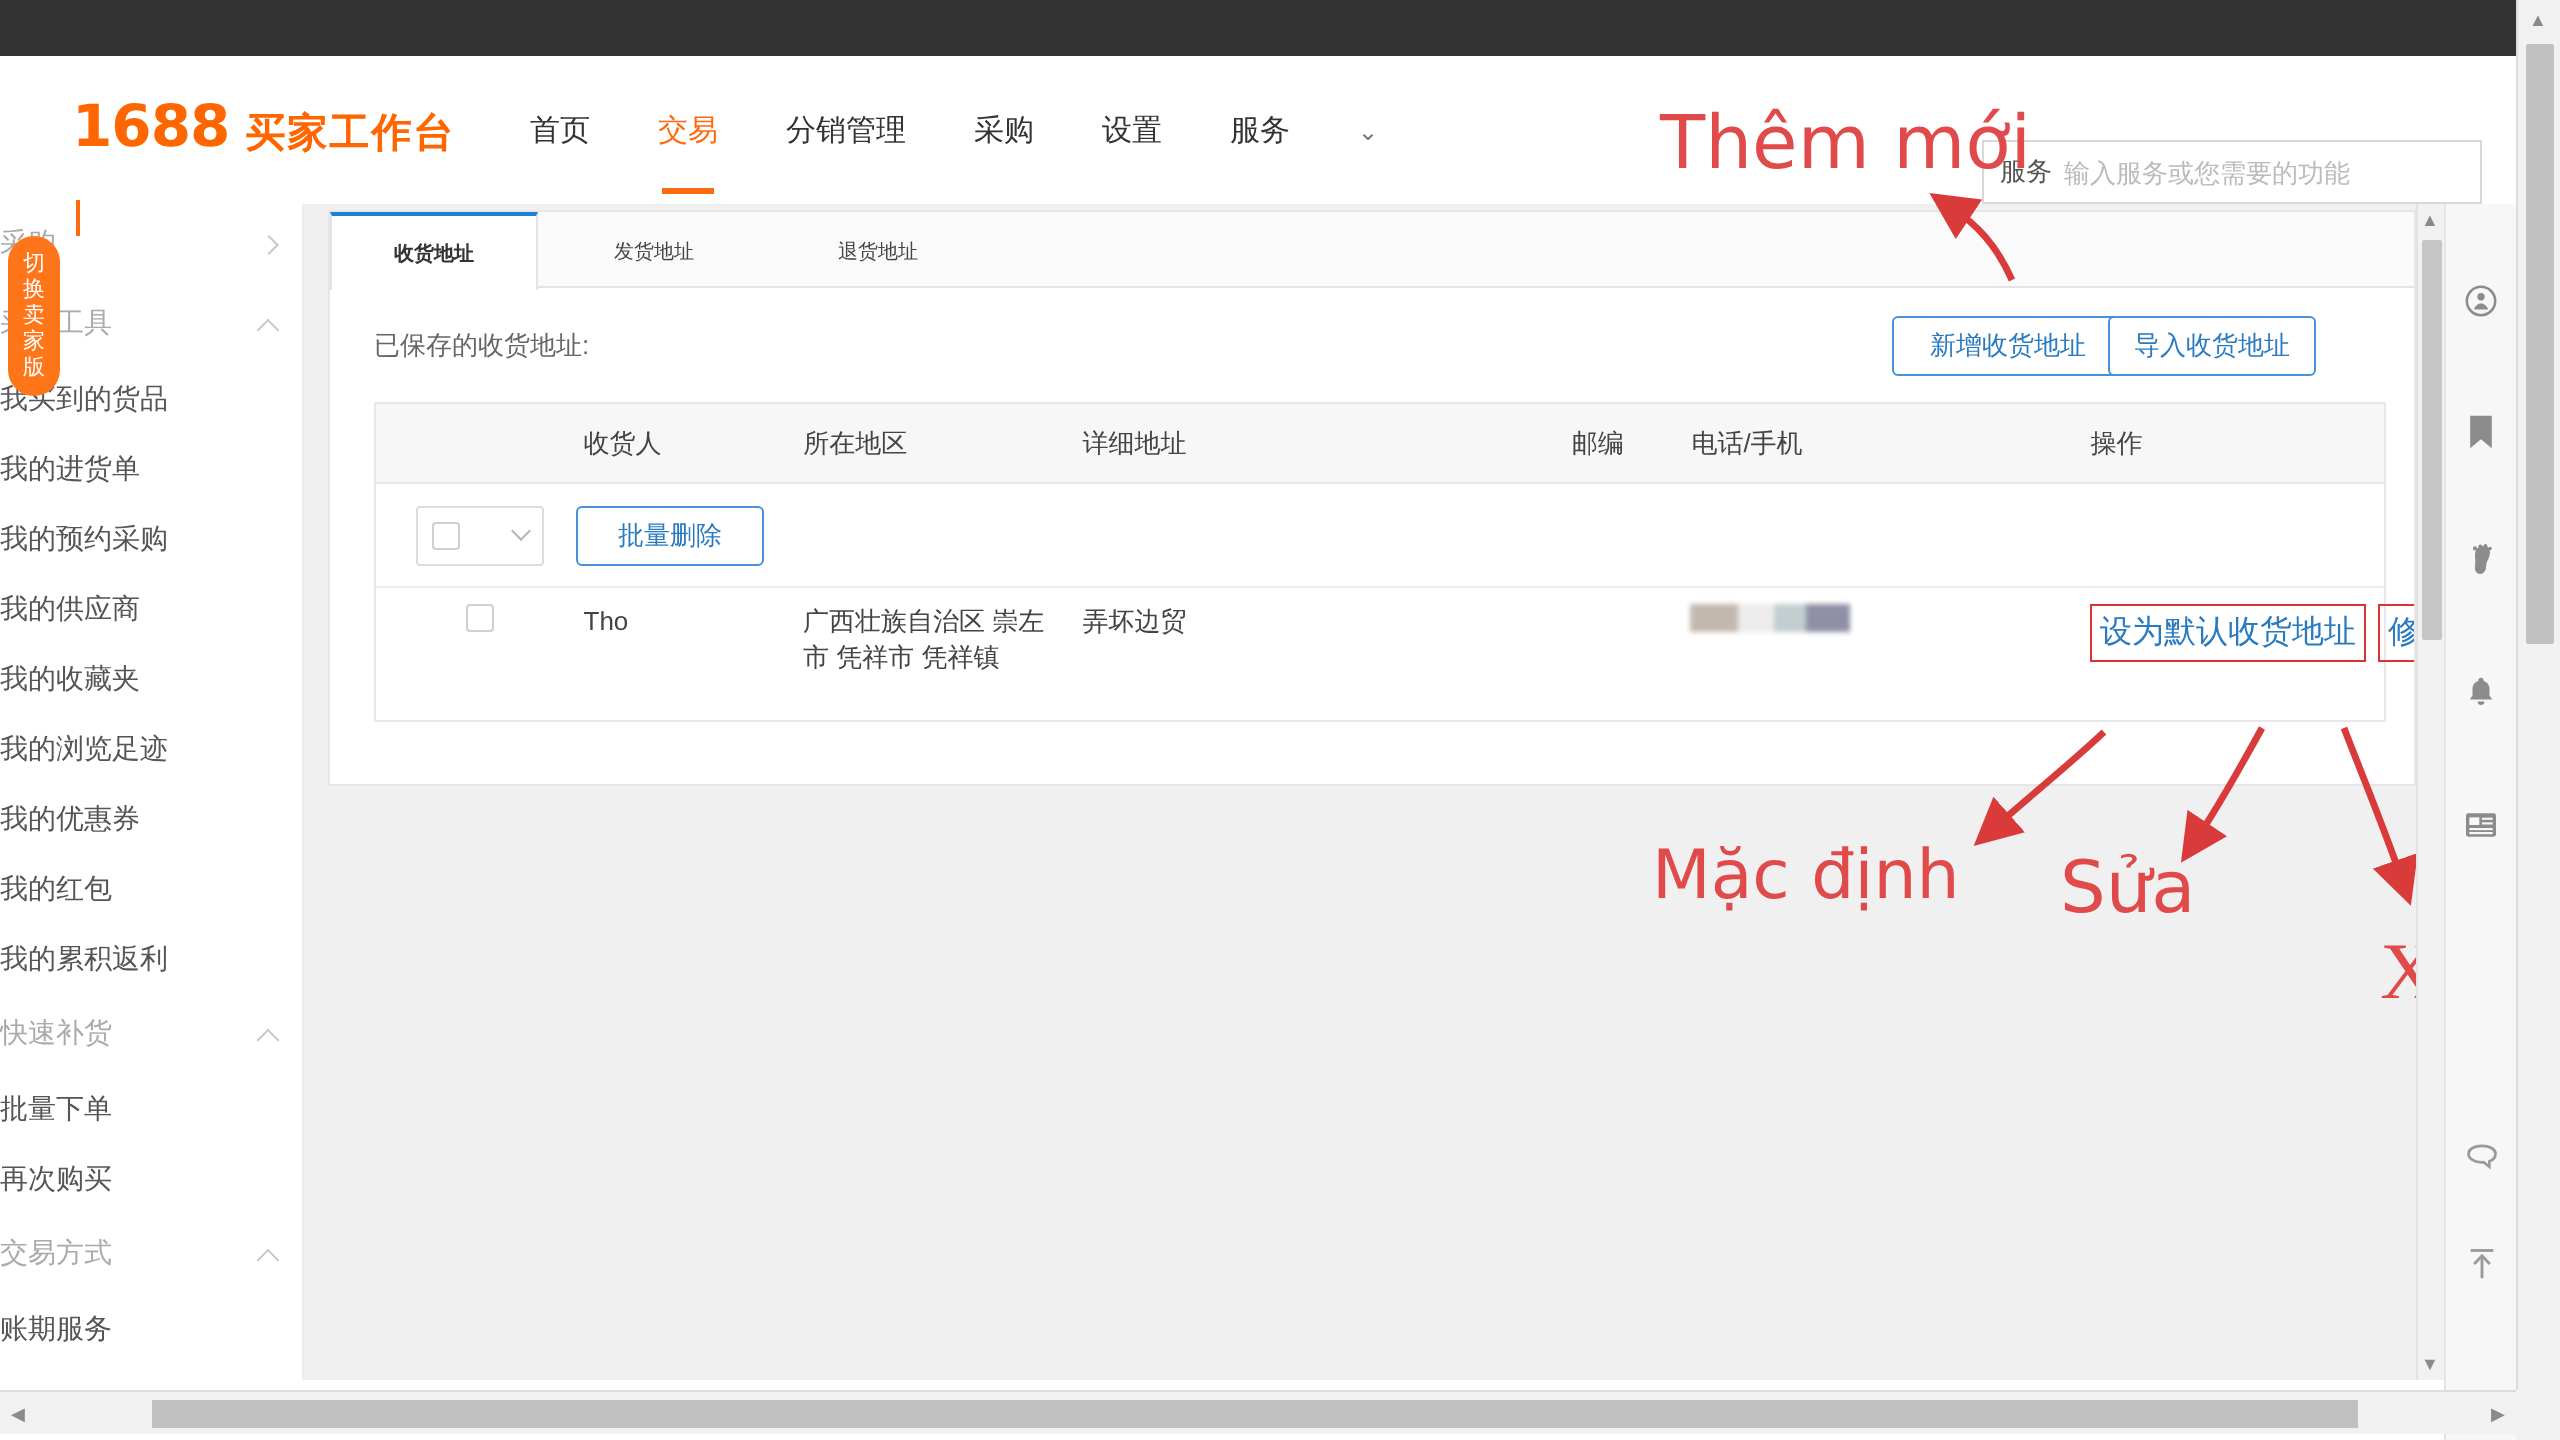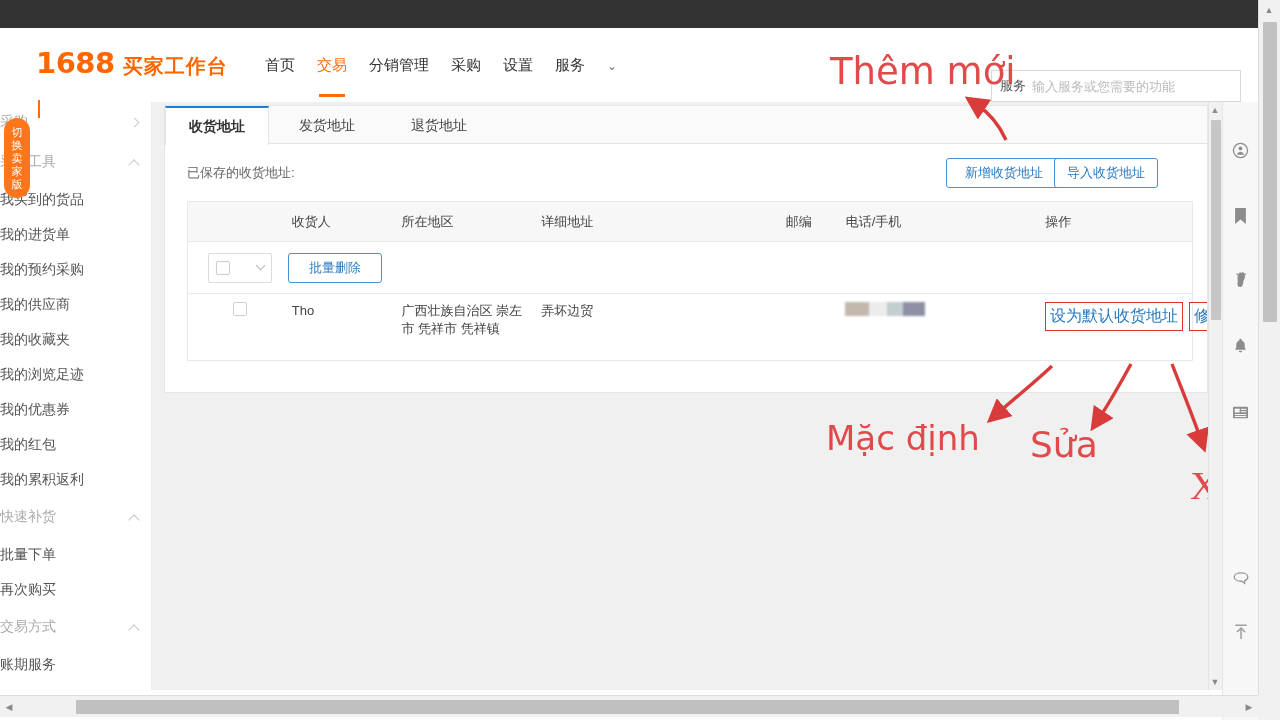--- a/index.html
+++ b/index.html
@@ -24,21 +24,21 @@
   }
   .logo-wrap {
     position: absolute; left: 36px; top: 18px; display: flex; align-items: baseline; gap: 8px;
   }
   .logo-num {
     font-size: 29px; font-weight: bold; color: #ff6600; letter-spacing: -0.5px;
     font-family: "DejaVu Sans", sans-serif;
   }
   .logo-txt { font-size: 20px; color: #ff6600; font-weight: bold; letter-spacing: 1px; }
 
-  .mainnav { position: absolute; left: 265px; top: 28px; display: flex; align-items: center; gap: 22px; }
+  .mainnav { position: absolute; left: 265px; top: 28px; display: flex; align-items: center; gap: 34px; }
   .navitem {
     font-size: 15px; color: #333333; cursor: pointer; position: relative; padding-bottom: 4px; white-space: nowrap;
   }
   .navitem.active { color: #ff6a10; }
   .navitem.active::after {
     content: ""; position: absolute; left: 50%; transform: translateX(-50%);
     bottom: -18px; width: 26px; height: 3px; background: #ff6a10;
   }
 
   
@@ -93,21 +93,21 @@
 
   
   .content {
     position: absolute; left: 164px; top: 105px; width: 1044px; height: 288px;
     background: #ffffff; border: 1px solid #e6e6e6; overflow: hidden;
   }
   
   .tabs { position: relative; height: 38px; border-bottom: 1px solid #e4e4e4; background:#fafafa; }
   .tab {
     position: absolute; top: 0; height: 39px; display: flex; align-items: center; justify-content: center;
-    font-size: 14px; color: #444; cursor: pointer; background: transparent;
+    font-size: 10px; color: #444; cursor: pointer; background: transparent;
   }
   .tab.active {
     background: #ffffff; border-top: 2px solid #1c7fd6;
     border-left: 1px solid #e4e4e4; border-right: 1px solid #e4e4e4;
     color: #333; font-weight: bold;
   }
 
   .saved-label { position: absolute; left: 22px; top: 58px; font-size: 13px; color: #666; }
 
   .btn-outline {

